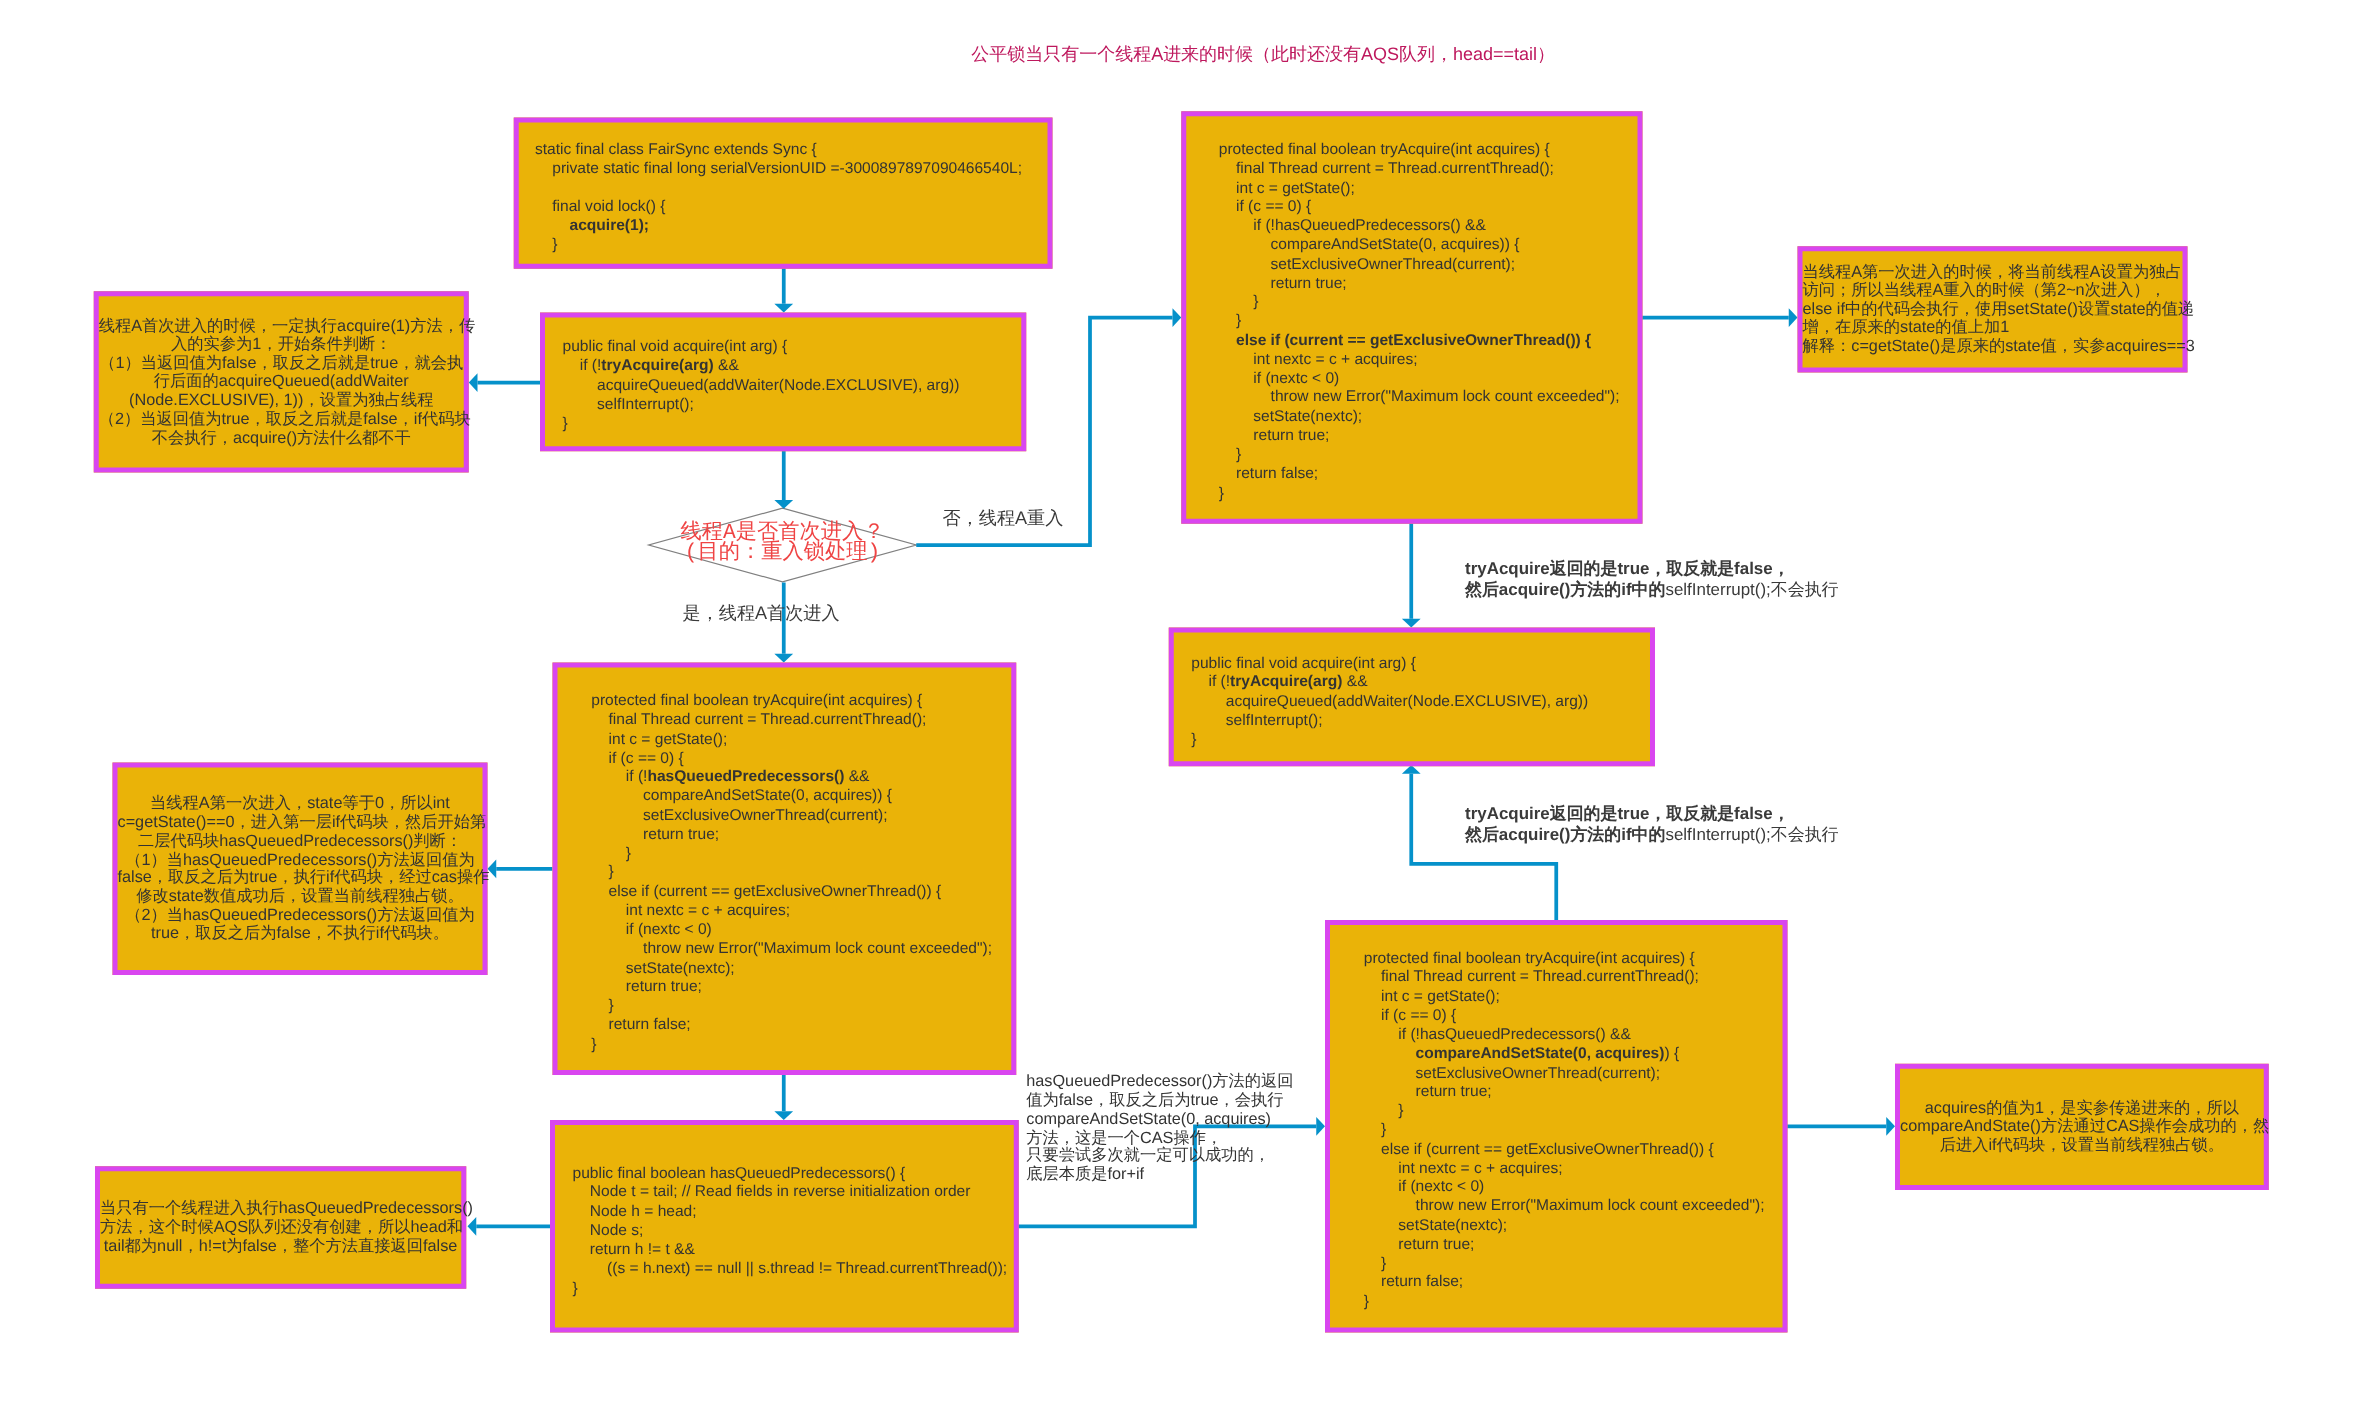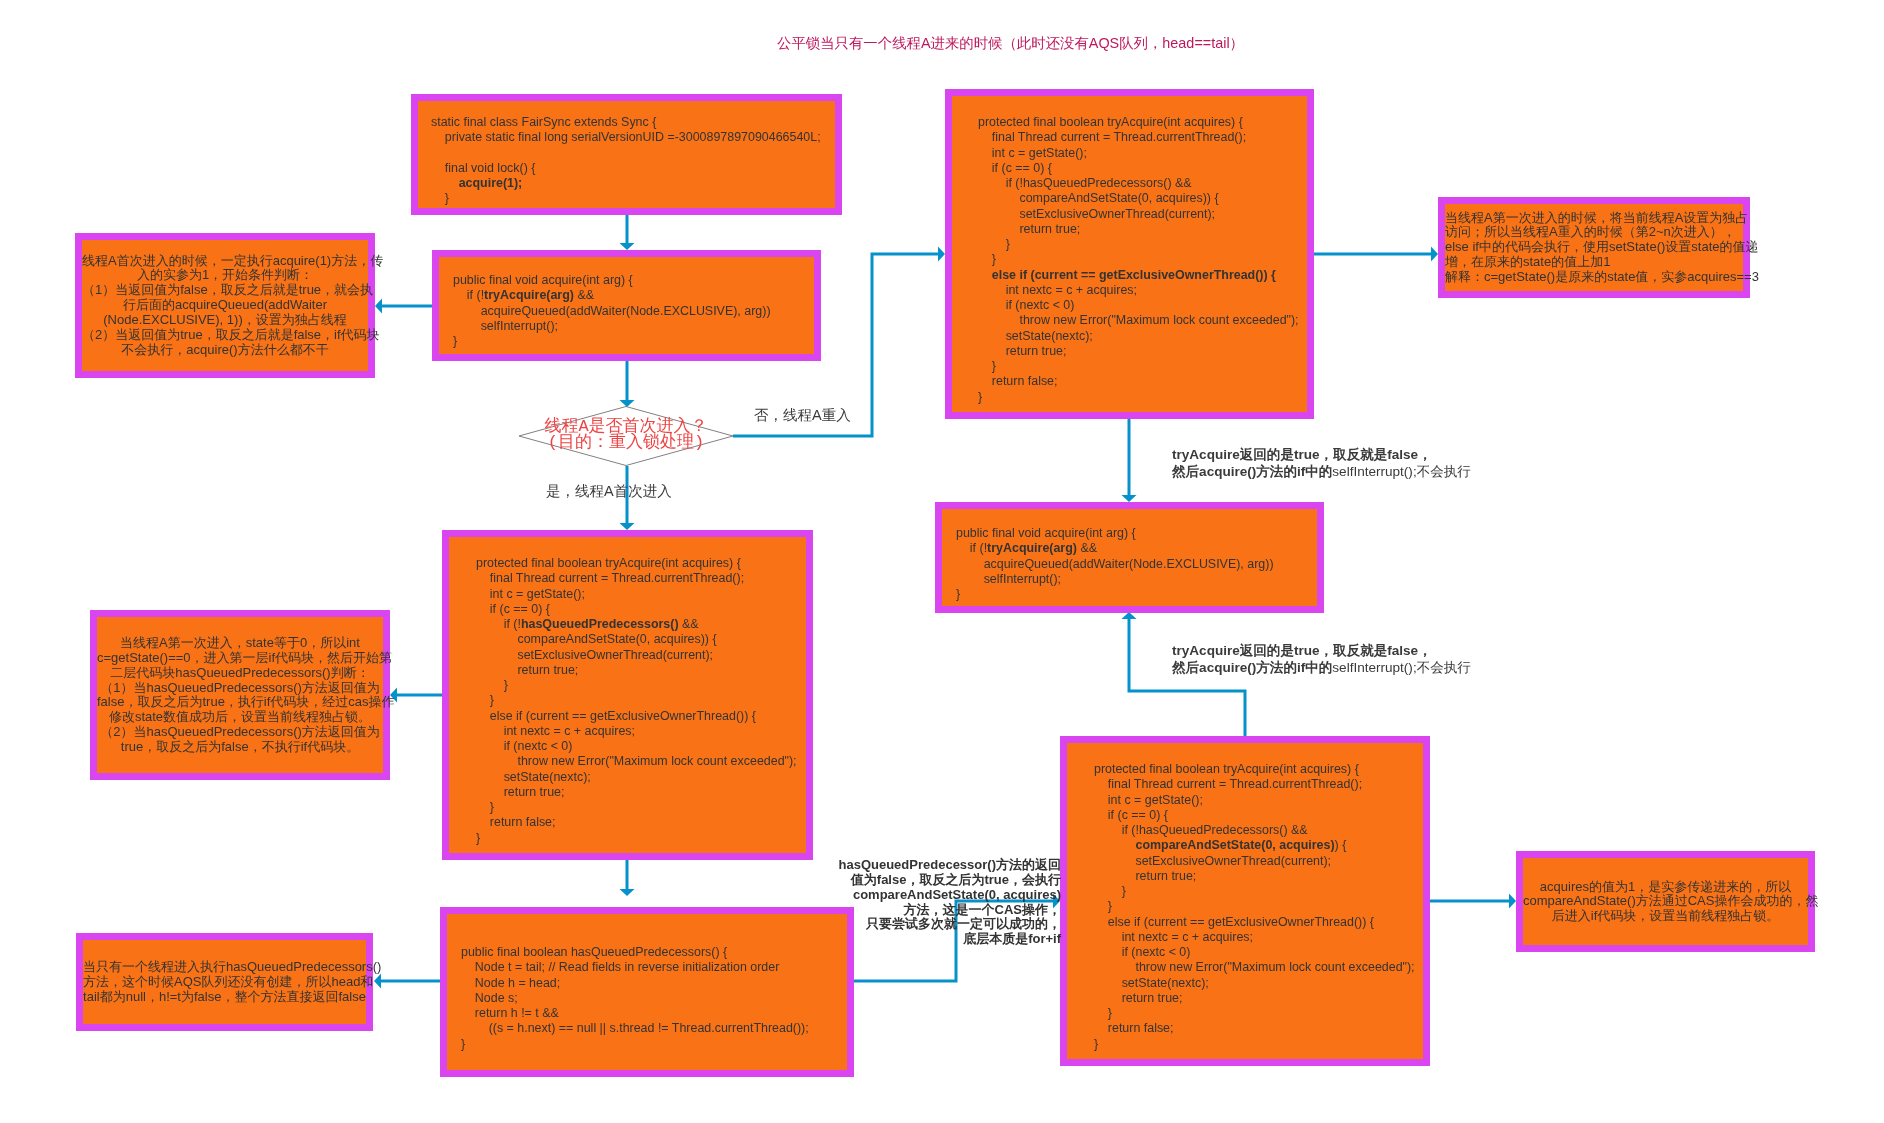--- a/index.html
+++ b/index.html
@@ -1,21 +1,21 @@
 <!DOCTYPE html>
 <html><head>
 <meta charset="utf-8">
 <title>diagram</title>
 <style>
   html,body{margin:0;padding:0;background:#fff;}
   body{width:1884px;height:1123px;overflow:hidden;
        font-family:"Liberation Sans",sans-serif;color:#404040;
        -webkit-font-smoothing:antialiased;}
   #stage{position:relative;width:1884px;height:1123px;will-change:transform;}
-  .box{position:absolute;border:7px solid #d946ef;background:#f97316;box-sizing:border-box;}
+  .box{position:absolute;border:4px solid #d946ef;background:#eab308;box-sizing:border-box;}
   .code{position:absolute;white-space:pre;font-size:12.45px;line-height:15.25px;color:#333333;}
   .code b{font-weight:700;}
   .note{position:absolute;text-align:center;font-size:13px;line-height:14.85px;color:#333333;}
   .note div{white-space:pre;}
   .lbl{position:absolute;font-size:14.5px;line-height:17px;color:#3a3a3a;white-space:pre;}
   .lbl2{position:absolute;font-size:13.55px;line-height:17px;color:#3a3a3a;white-space:pre;}
   .lbl2 b{font-weight:700;margin-left:32px;}
   #title{position:absolute;font-size:14.4px;color:#be185d;white-space:pre;}
   #dtext{position:absolute;text-align:center;font-size:17px;line-height:16px;color:#ef4444;font-family:Liberation Mono, monospace;}
   svg#edges{position:absolute;left:0;top:0;width:1884px;height:1123px;}
@@ -132,21 +132,21 @@
     else if (current == getExclusiveOwnerThread()) {
         int nextc = c + acquires;
         if (nextc &lt; 0)
             throw new Error("Maximum lock count exceeded");
         setState(nextc);
         return true;
     }
     return false;
 }</div>
   </div>
-  <div class="box" style="left:440px;top:896px;width:414px;height:170px;margin-top:11px;">
+  <div class="box" style="left:440px;top:896px;width:375px;height:170px;">
     <div class="code" style="left:14px;top:31px;">public final boolean hasQueuedPredecessors() {
     Node t = tail; // Read fields in reverse initialization order
     Node h = head;
     Node s;
     return h != t &amp;&amp;
         ((s = h.next) == null || s.thread != Thread.currentThread());
 }</div>
   </div>
   <div class="box" style="left:75px;top:233px;width:300px;height:145px;">
     <div class="note" style="left:0;right:0;top:50%;transform:translateY(-50%);">
@@ -187,21 +187,21 @@
         <div>tail都为null，h!=t为false，整个方法直接返回false</div>
       </div>
   </div>
   <div class="box" style="left:1516px;top:851px;width:299px;height:101px;text-decoration:underline;">
     <div class="note" style="left:0;right:0;top:50%;transform:translateY(-50%);">
         <div>acquires的值为1，是实参传递进来的，所以</div>
         <div>compareAndState()方法通过CAS操作会成功的，然</div>
         <div>后进入if代码块，设置当前线程独占锁。</div>
       </div>
   </div>
-  <div class="note" style="left:821px;top:858px;width:240px;text-align:right;font-weight:bold;">
+  <div class="note" style="left:821px;top:858px;width:240px;text-align:left;">
       <div>hasQueuedPredecessor()方法的返回</div>
       <div>值为false，取反之后为true，会执行</div>
       <div>compareAndSetState(0, acquires)</div>
       <div>方法，这是一个CAS操作，</div>
       <div>只要尝试多次就一定可以成功的，</div>
       <div>底层本质是for+if</div>
     </div>
   <div id="dtext" style="left:520px;top:419px;width:212px;">
       <div>线程A是否首次进入？</div>
       <div>(目的：重入锁处理)</div>

